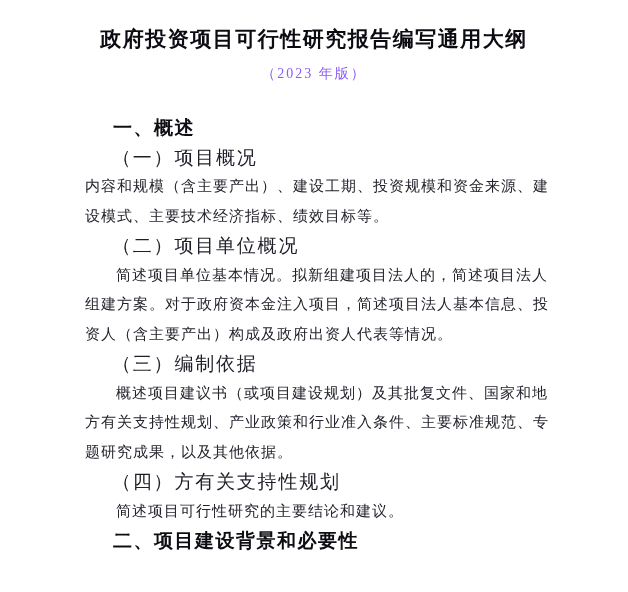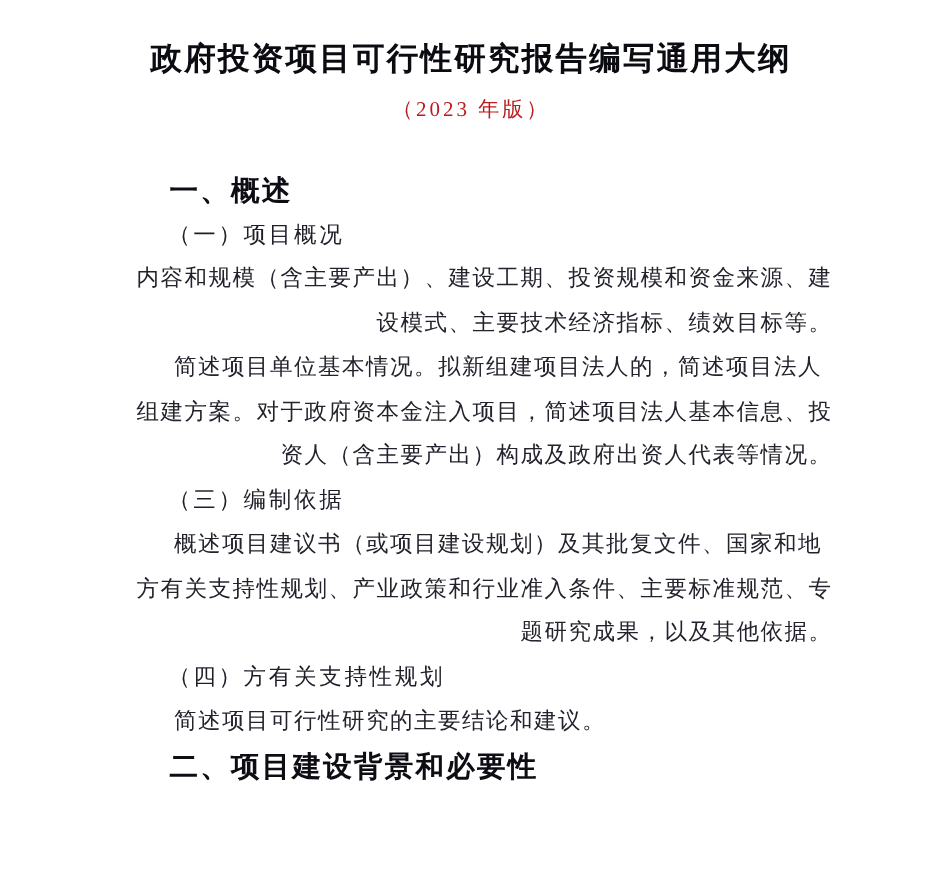--- a/index.html
+++ b/index.html
@@ -26,21 +26,21 @@
     font-family: "Liberation Serif", "DejaVu Serif", serif;
     white-space: nowrap;
   }
   .doc-subtitle {
     position: absolute;
     top: 62px; left: 0; right: 0;
     text-align: center;
     font-size: 14px;
     line-height: 24px;
     letter-spacing: 2px;
-    color: #b91c1c;
+    color: #8b5cf6;
     white-space: nowrap;
   }
   .doc-body {
     position: absolute;
     top: 113px; left: 85px;
     width: 470px;
   }
   .line {
     height: 29.5px;
     line-height: 29.5px;
@@ -51,39 +51,40 @@
   }
   .line.h1 {
     font-family: "Liberation Sans", "DejaVu Sans", sans-serif;
     font-weight: bold;
     font-size: 19px;
     letter-spacing: 1.5px;
     color: #0d0d14;
     text-indent: 28px;
   }
   .line.h2 {
-    font-size: 15px;
+    font-size: 19px;
     letter-spacing: 1.8px;
     color: #1e1e28;
     text-indent: 27px;
   }
   .line.p-first { text-indent: 31px; }
-  .line.p { text-indent: 0; text-align: right; }
+  .line.p { text-indent: 0; }
 </style>
 </head>
 <body>
 
 <div class="page">
   <div class="doc-title">政府投资项目可行性研究报告编写通用大纲</div>
   <div class="doc-subtitle">（2023 年版）</div>
   <div class="doc-body" id="doc-body">
       <div class="line h1">一、概述</div>
       <div class="line h2">（一）项目概况</div>
       <div class="line p">内容和规模（含主要产出）、建设工期、投资规模和资金来源、建</div>
       <div class="line p">设模式、主要技术经济指标、绩效目标等。</div>
+      <div class="line h2">（二）项目单位概况</div>
       <div class="line p-first">简述项目单位基本情况。拟新组建项目法人的，简述项目法人</div>
       <div class="line p">组建方案。对于政府资本金注入项目，简述项目法人基本信息、投</div>
       <div class="line p">资人（含主要产出）构成及政府出资人代表等情况。</div>
       <div class="line h2">（三）编制依据</div>
       <div class="line p-first">概述项目建议书（或项目建设规划）及其批复文件、国家和地</div>
       <div class="line p">方有关支持性规划、产业政策和行业准入条件、主要标准规范、专</div>
       <div class="line p">题研究成果，以及其他依据。</div>
       <div class="line h2">（四）方有关支持性规划</div>
       <div class="line p-first">简述项目可行性研究的主要结论和建议。</div>
       <div class="line h1">二、项目建设背景和必要性</div>

